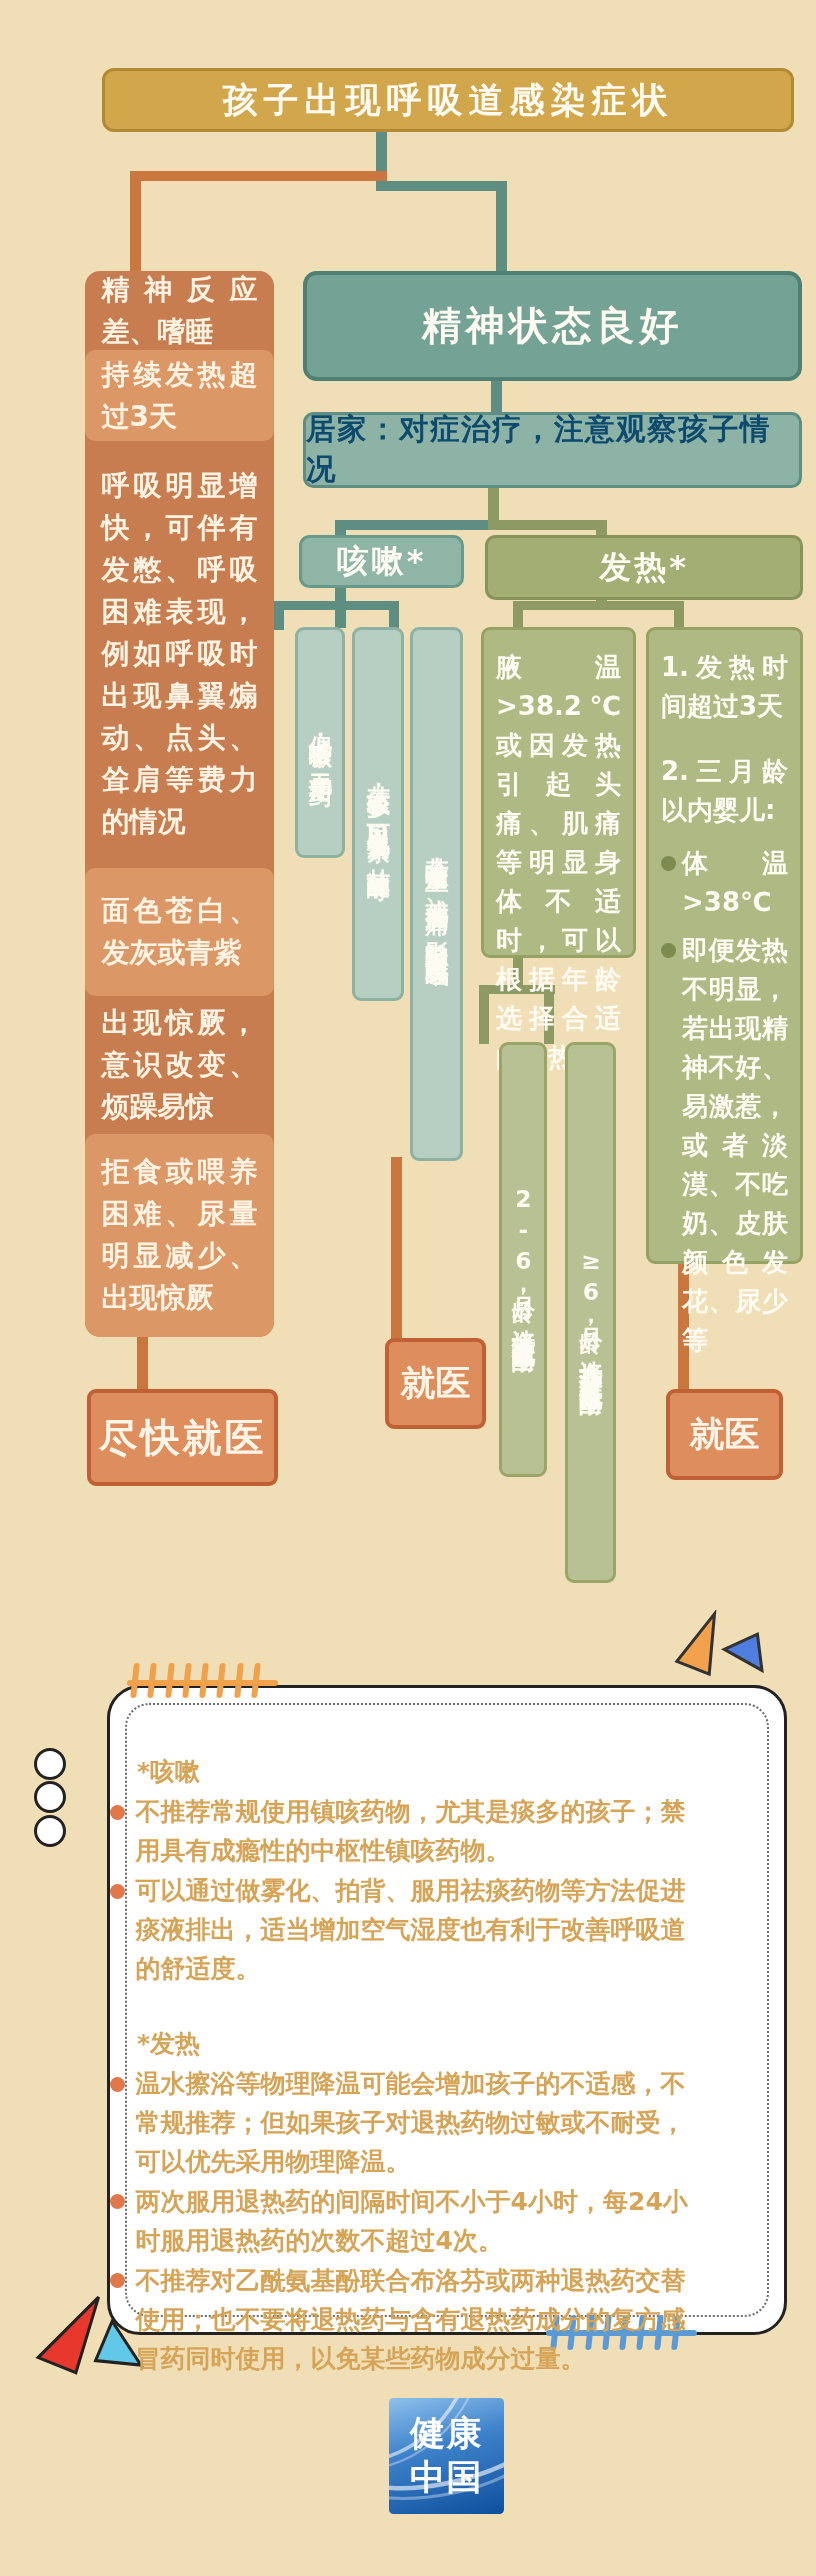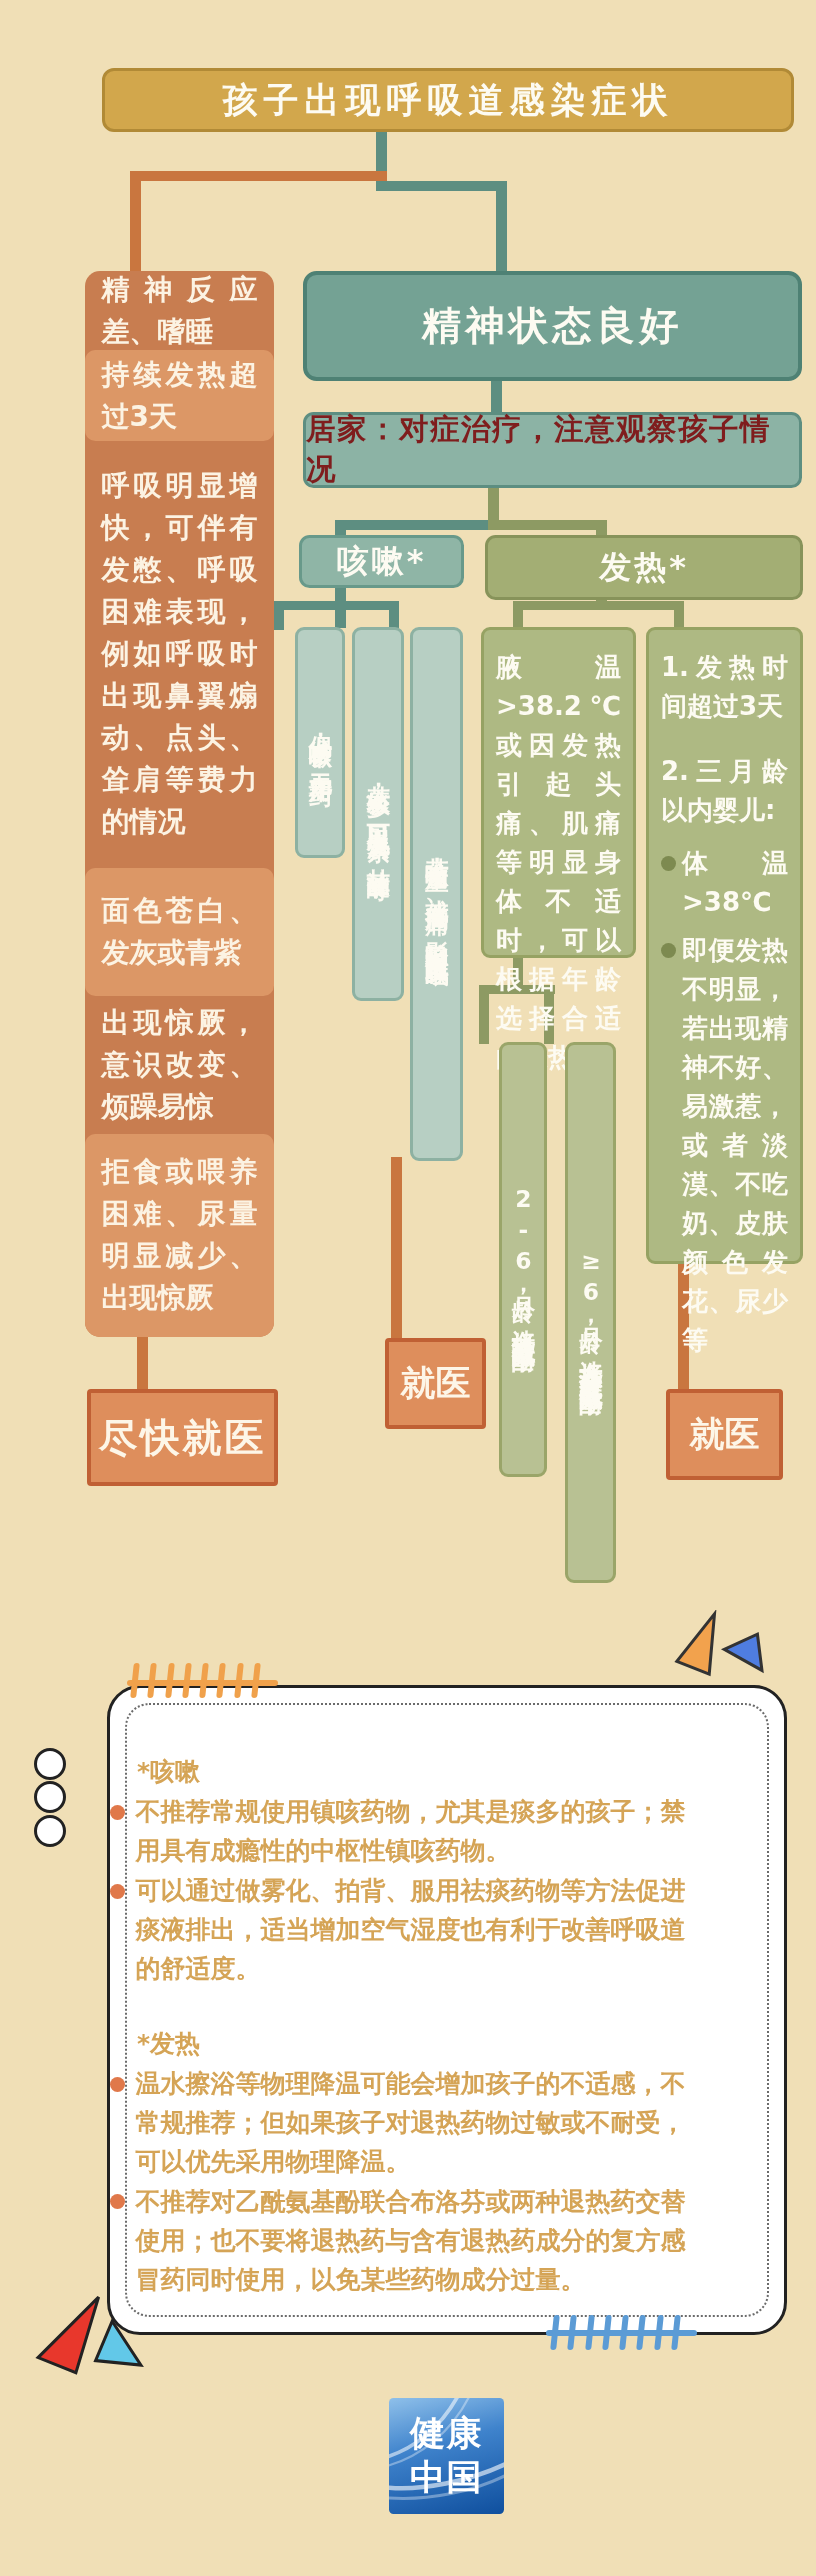--- a/index.html
+++ b/index.html
@@ -17,32 +17,32 @@
 
   
   .col-left{left:45px;top:271px;width:189px;height:1066px;background:#c87d50;border-radius:15px;
             display:flex;flex-direction:column;overflow:hidden;}
   .seg{box-sizing:border-box;display:flex;flex-direction:column;justify-content:center;
        padding:6px 16.6px;color:#fcf3e3;font-size:28px;font-weight:bold;line-height:1.5;text-align:justify;}
   .seg.light{background:#dc9766;border-radius:10.6px;}
   .seg.s1{height:79px;} .seg.s2{height:91px;} .seg.s3{height:459px;}
   .seg.s4{height:137px;} .seg.s5{height:145px;} .seg.s6{height:218px;}
 
-  .action{background:#de8e5c;border:4.5px solid #c06034;border-radius:4px;color:#fdf6e8;
+  .action{background:#de8e5c;border:4.5px solid #c06034;border-radius:9px;color:#fdf6e8;
           font-weight:bold;display:flex;align-items:center;justify-content:center;}
   .action.big{left:47px;top:1389px;width:191px;height:97px;font-size:39px;letter-spacing:3px;}
   .action.a1{left:345px;top:1338px;width:101px;height:91px;font-size:35px;}
   .action.a2{left:626px;top:1389px;width:117px;height:91px;font-size:35px;}
 
   .status{left:263px;top:271px;width:499px;height:110px;background:#74a294;border:4.5px solid #4e8174;
           border-radius:13.6px;display:flex;align-items:center;justify-content:center;
           color:#fdfbf2;font-size:39px;font-weight:bold;letter-spacing:4.5px;}
   .homecare{left:263px;top:412px;width:499px;height:76px;background:#8cb3a5;border:3.8px solid #5d8e81;
           border-radius:10.6px;display:flex;align-items:center;justify-content:center;
-          color:#7f1d1d;font-size:29.5px;font-weight:bold;letter-spacing:1.5px;}
+          color:#0c4a6e;font-size:29.5px;font-weight:bold;letter-spacing:1.5px;}
 
   .hdr{border-radius:10.6px;display:flex;align-items:center;justify-content:center;
        color:#fdfbf2;font-size:32px;font-weight:bold;letter-spacing:3px;}
   .hdr.cough{left:259px;top:535px;width:165px;height:53px;background:#8fb5a6;border:3.8px solid #68998a;}
   .hdr.fever{left:445px;top:535px;width:318px;height:65px;background:#a3ae74;border:3.8px solid #87935a;}
 
   .vbox{border-radius:9px;display:flex;align-items:center;justify-content:center;
         font-weight:bold;color:#fdfbf2;}
   .vbox span{writing-mode:vertical-rl;text-orientation:upright;font-size:23.4px;line-height:1.15;letter-spacing:3px;}
   .vbox.tealc{background:#b7cfc3;border:3px solid #8db1a2;}
@@ -223,20 +223,24 @@
       <span>可以通过做雾化、拍背、服用祛痰药物等方法促进痰液排出，适当增加空气湿度也有利于改善呼吸道的舒适度。</span>
     </div>
     <div class="notespacer"></div>
     <div class="noteheading">*发热</div>
     <div class="nbullet">
       <span class="dot"></span>
       <span>温水擦浴等物理降温可能会增加孩子的不适感，不常规推荐；但如果孩子对退热药物过敏或不耐受，可以优先采用物理降温。</span>
     </div>
     <div class="nbullet">
       <span class="dot"></span>
+      <span>两次服用退热药的间隔时间不小于4小时，每24小时服用退热药的次数不超过4次。</span>
+    </div>
+    <div class="nbullet">
+      <span class="dot"></span>
       <span>不推荐对乙酰氨基酚联合布洛芬或两种退热药交替使用；也不要将退热药与含有退热药成分的复方感冒药同时使用，以免某些药物成分过量。</span>
     </div>
   </div>
 
   <div class="box logo">
     <svg class="swirl" width="115" height="116" viewBox="0 0 152 154">
       <path d="M95,-10 C70,40 30,70 -10,80" stroke="#ffffff" stroke-opacity="0.55" stroke-width="5" fill="none"></path>
       <path d="M110,-10 C85,45 40,80 -10,92" stroke="#ffffff" stroke-opacity="0.35" stroke-width="3" fill="none"></path>
       <path d="M-10,118 C40,125 110,110 160,85" stroke="#ffffff" stroke-opacity="0.6" stroke-width="6" fill="none"></path>
       <path d="M-10,132 C50,138 115,124 160,100" stroke="#ffffff" stroke-opacity="0.35" stroke-width="4" fill="none"></path>

